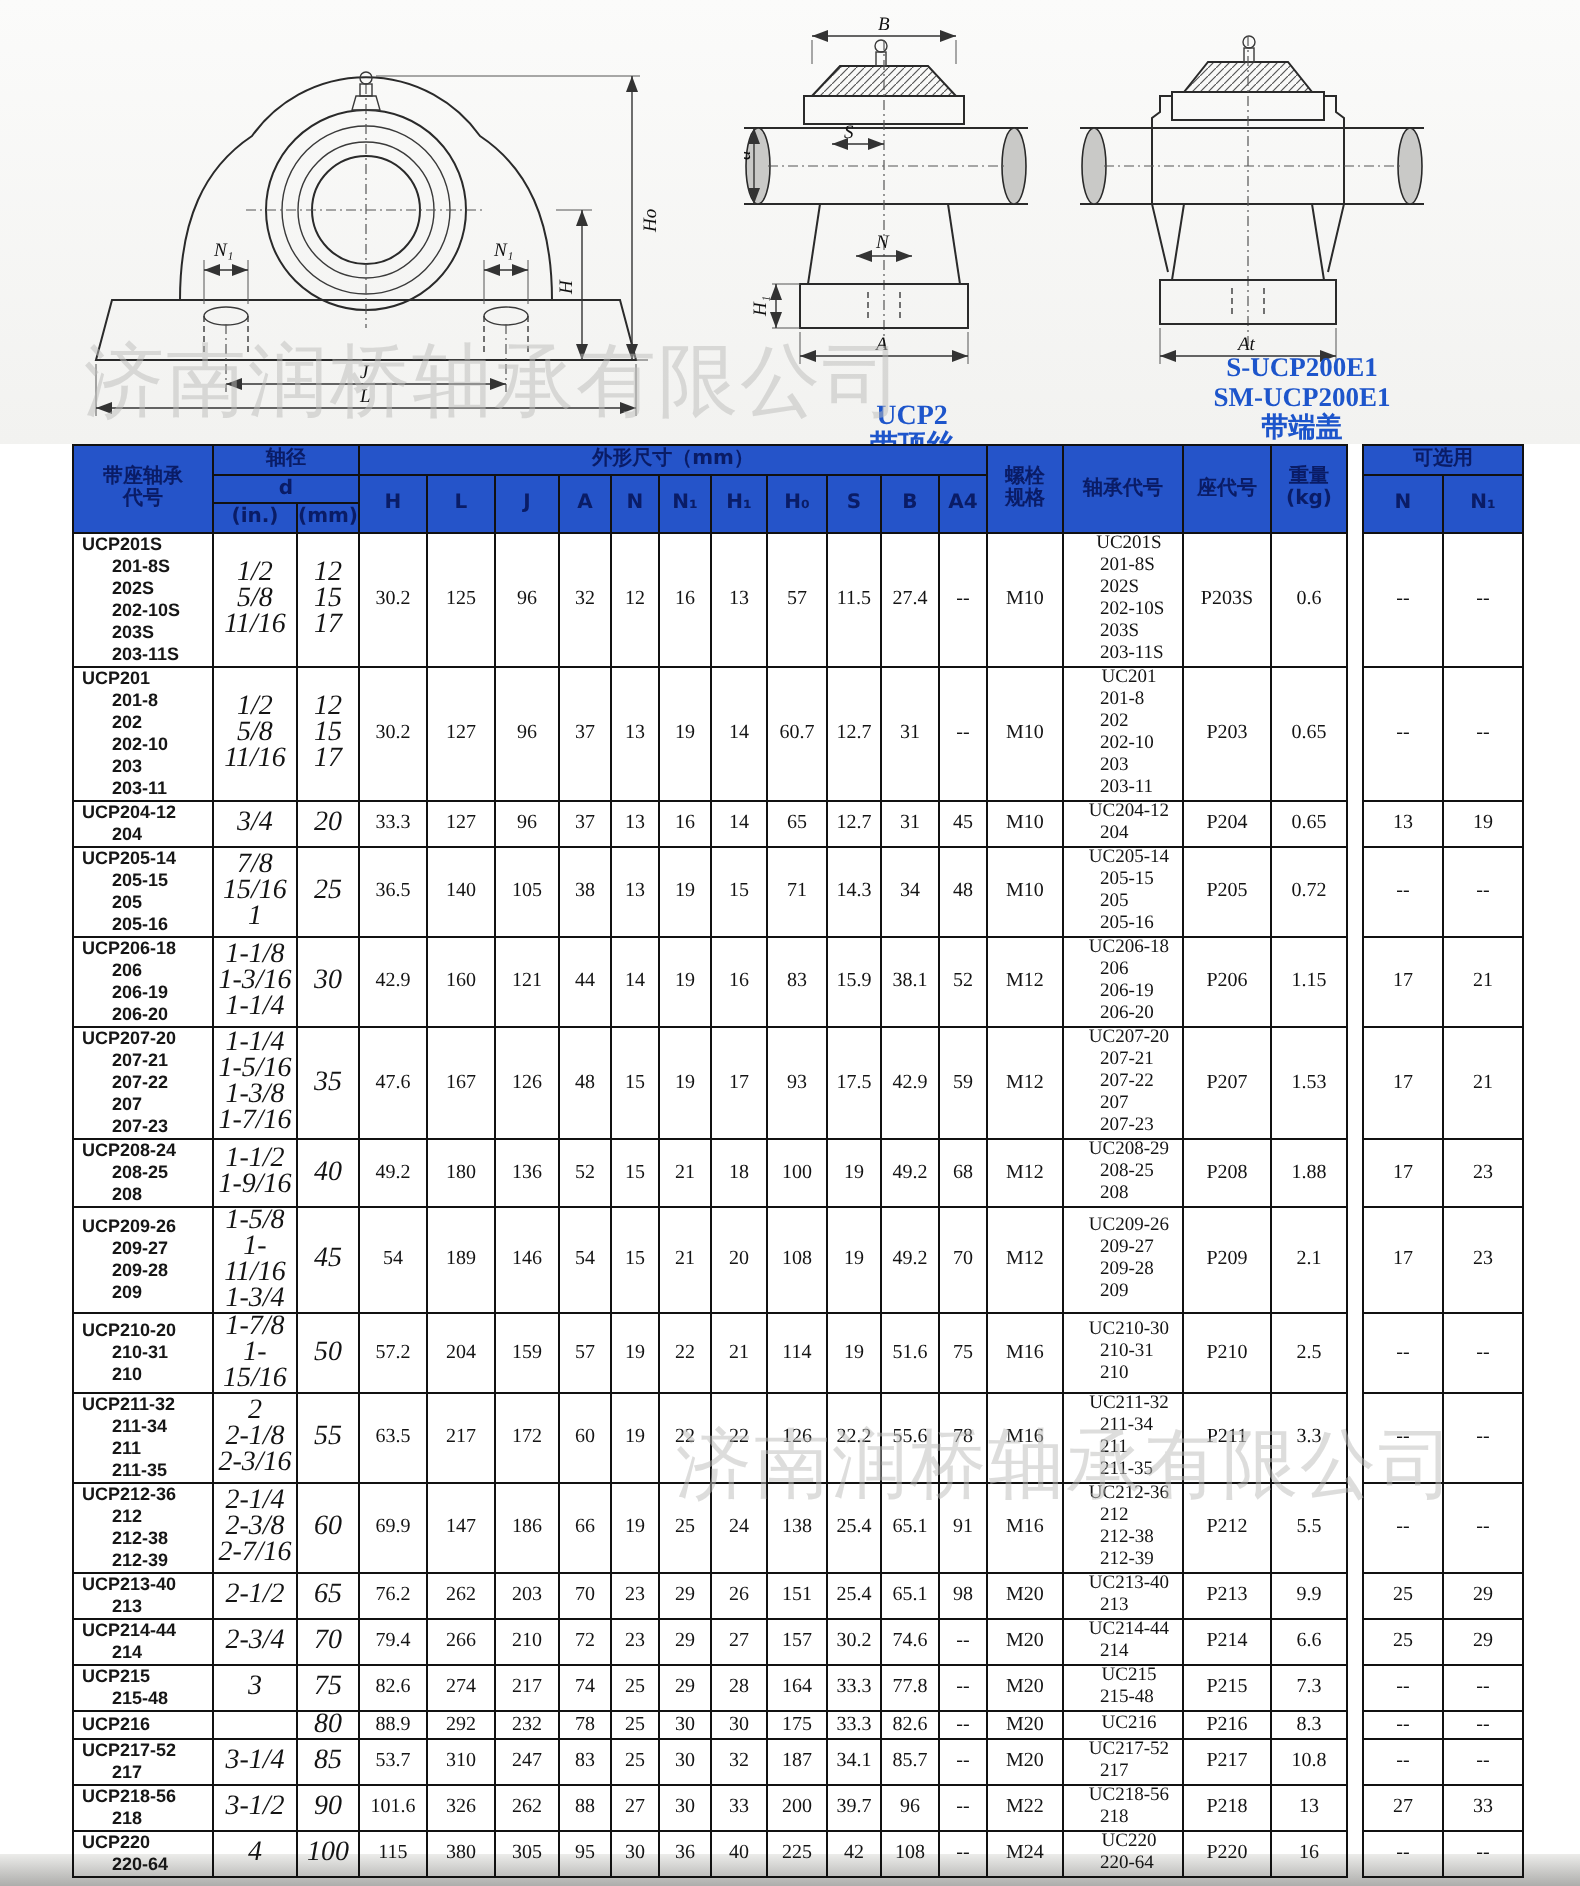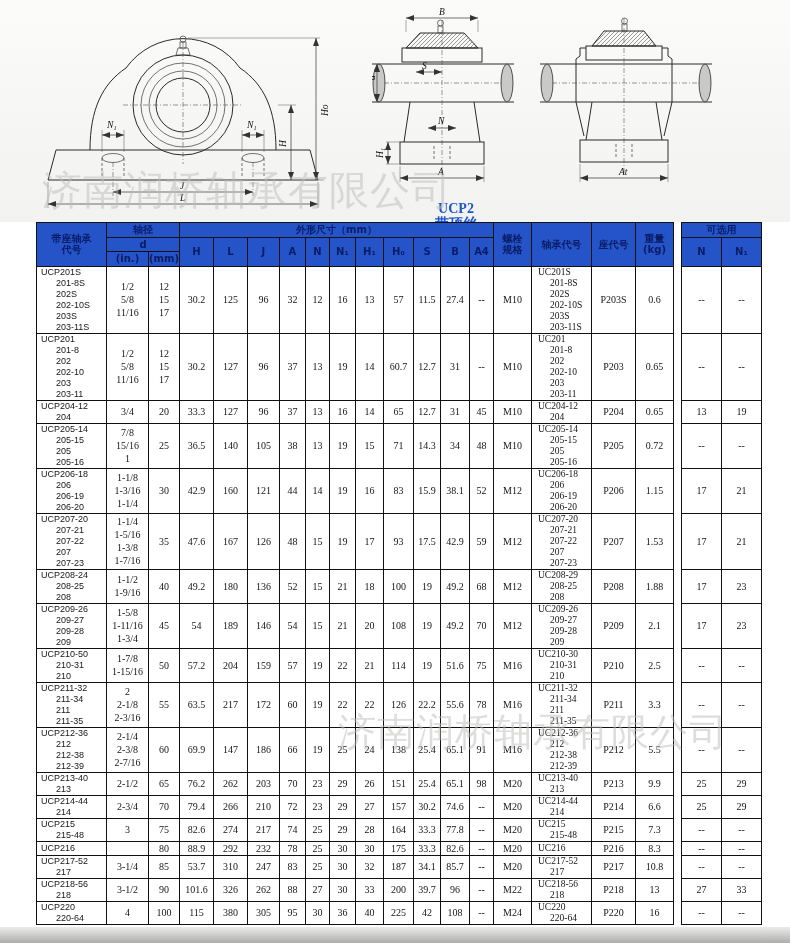--- a/index.html
+++ b/index.html
@@ -24,27 +24,27 @@
              font-family:"Liberation Serif",serif;white-space:nowrap;pointer-events:none;z-index:6;}
   #wm1{left:42px;top:163px;}
   #wm2{left:338px;top:707px;font-size:38px;}
   
   #spec-table{position:absolute;left:36px;top:222px;border-collapse:collapse;z-index:2;}
   #spec-table th,#spec-table td{border:1px solid #111;padding:0;text-align:center;vertical-align:middle;}
   #spec-table thead th{background:#2554c9;color:#0a1c66;font-weight:bold;font-size:10px;
                        font-family:"DejaVu Sans",sans-serif;line-height:1.15;padding:1px 0;}
   .hdr-pre{white-space:pre-line;}
   td.num{font-family:"Liberation Serif",serif;font-size:10px;color:#141414;padding:2px 0;}
-  td.codes{font-size:9px;font-weight:normal;color:#161616;line-height:11px;padding:1px 0 1px 0;}
+  td.codes{font-size:9px;font-weight:bold;color:#161616;line-height:11px;padding:1px 0 1px 0;}
   td.codes .ln0{text-align:left;padding-left:4px;}
   td.codes .lnx{text-align:left;padding-left:19px;}
   td.bcodes{font-family:"Liberation Serif",serif;font-size:9.5px;color:#141414;line-height:11px;}
-  td.bcodes .ln0{text-align:left;padding-left:6px;}
+  td.bcodes .ln0{text-align:center;padding-left:6px;}
   td.bcodes .lnx{text-align:left;padding-left:18px;}
-  td.stack{font-family:"Liberation Serif",serif;font-size:10px;color:#141414;line-height:13px;}
+  td.stack{font-family:"Liberation Serif",serif;font-size:14px;color:#141414;line-height:13px;font-style:italic;}
   .spacer{border:none !important;background:transparent !important;}
   
   #note{position:absolute;left:34px;top:914px;font-size:11px;color:#2b2b2b;z-index:3;margin-top:40px;}
   #footer-strip{position:absolute;left:0;bottom:0;width:790px;height:16px;
                 background:linear-gradient(#ececea,#adadab);}
 </style>
 </head>
 <body>
 
 <div id="page">
@@ -195,20 +195,25 @@
 
       <line class="ext" x1="40" y1="158" x2="40" y2="176"></line>
       <line class="ext" x1="128" y1="158" x2="128" y2="176"></line>
       <line class="dim" x1="40" y1="172" x2="128" y2="172" marker-start="url(#arE)" marker-end="url(#arE)"></line>
       <text class="dlab" x="79" y="169">At</text>
     </svg>
 
     <div class="caption" id="caption-ucp2">
       <div>UCP2</div>
       <div>带顶丝</div>
+    </div>
+    <div class="caption" id="caption-e1">
+      <div>S-UCP200E1</div>
+      <div>SM-UCP200E1</div>
+      <div>带端盖</div>
     </div>
   </div>
 
   <div class="watermark" id="wm1">济南润桥轴承有限公司</div>
   <div class="watermark" id="wm2">济南润桥轴承有限公司</div>
 
   <table id="spec-table">
     <colgroup>
       <col style="width:70px">
         <col style="width:42px">
@@ -582,21 +587,21 @@
             <div class="lnx">209</div>
           </td>
           <td class="num">P209</td>
           <td class="num">2.1</td>
           <td class="spacer"></td>
           <td class="num">17</td>
           <td class="num">23</td>
         </tr>
         <tr>
           <td class="codes">
-            <div class="ln0">UCP210-50</div>
+            <div class="ln0">UCP210-20</div>
             <div class="lnx">210-31</div>
             <div class="lnx">210</div>
           </td>
           <td class="stack">
             <div>1-7/8</div>
             <div>1-15/16</div>
           </td>
           <td class="stack">
             <div>50</div>
           </td>

